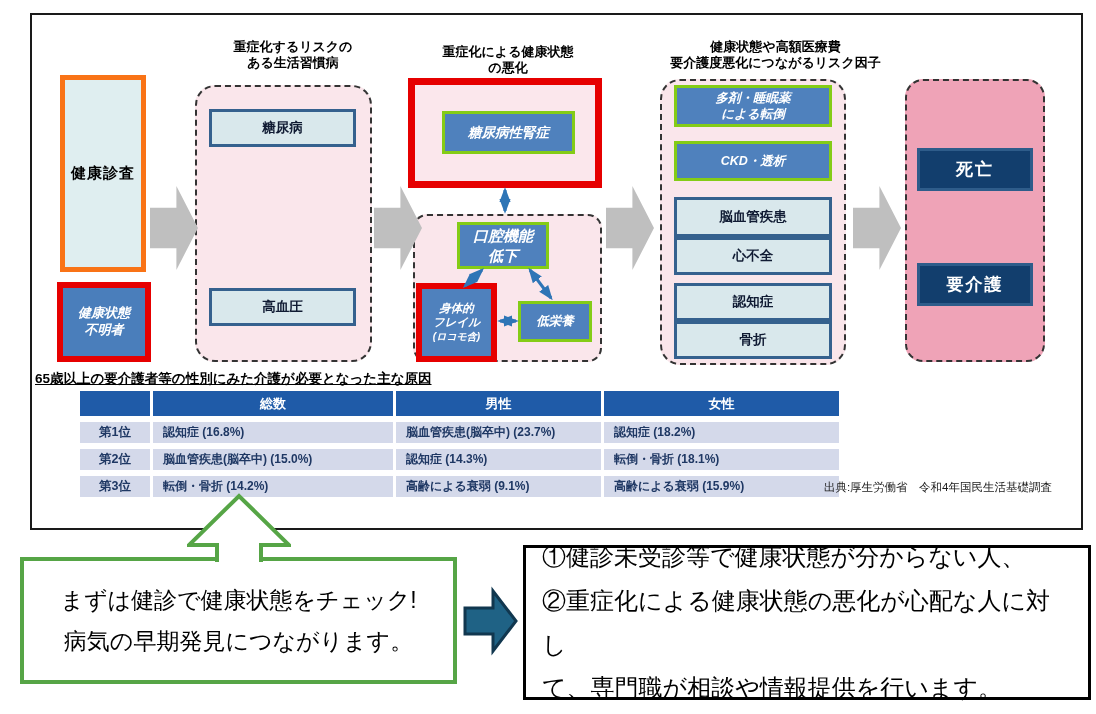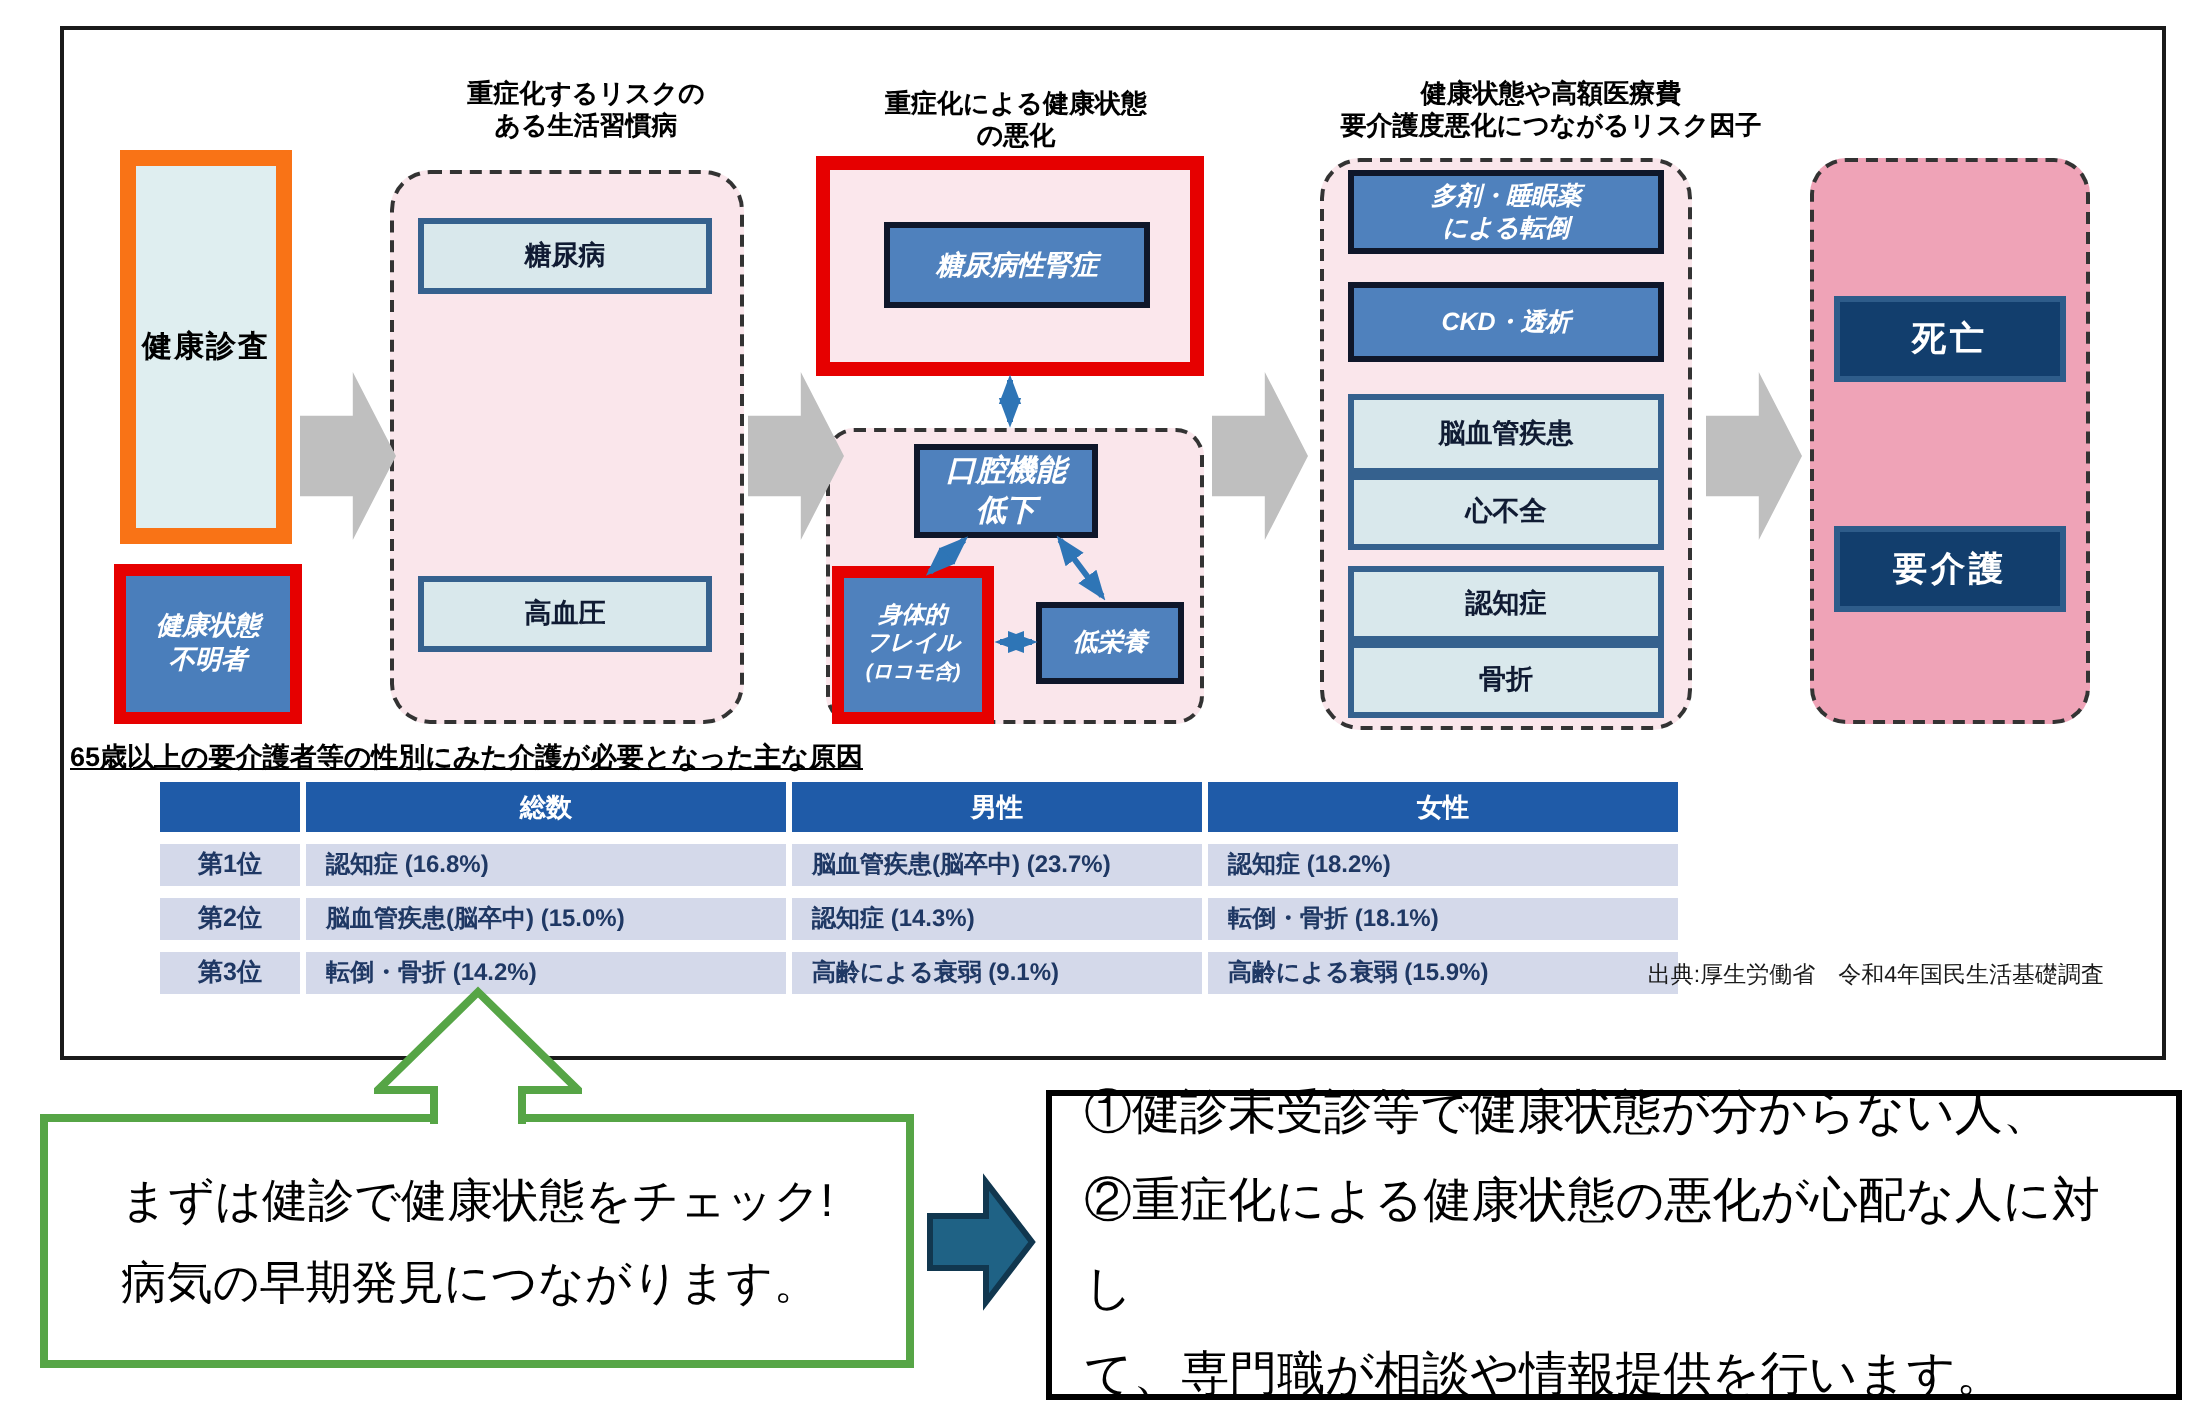--- a/index.html
+++ b/index.html
@@ -8,43 +8,43 @@
   .abs{position:absolute;box-sizing:border-box;}
   .frame{left:30px;top:13px;width:1053px;height:517px;border:2px solid #1a1a1a;z-index:0;}
   .colheader{font-weight:bold;font-size:13px;color:#000;text-align:center;
              white-space:pre-line;line-height:1.25;z-index:2;}
   .panel{border:2px dashed #333;border-radius:20px;background:#fae6eb;z-index:1;}
   .panel.darkpink{background:#efa3b7;}
   .box{display:flex;flex-direction:column;align-items:center;justify-content:center;
        text-align:center;box-sizing:border-box;z-index:3;}
   .light{background:#d9e8ec;border:3px solid #35618e;color:#101b33;font-weight:bold;
          font-size:13.5px;}
-  .blue{background:#4f81bd;border:3px solid #0f172a;color:#fff;font-weight:bold;
+  .blue{background:#4f81bd;border:3px solid #84cc16;color:#fff;font-weight:bold;
         font-style:italic;font-size:13px;white-space:pre-line;line-height:1.3;}
   .navy{background:#123e6d;border:3px solid #2e5c8a;color:#fff;font-weight:bold;
         font-size:17px;letter-spacing:2px;}
   .redwrap{border:6px solid #e60000;background:#14532d;z-index:3;}
   .redpanel{border:7px solid #e60000;background:#fbe7ec;z-index:2;}
-  .checkup{background:#dfeef0;border:8px solid #f97316;color:#000;font-weight:bold;
+  .checkup{background:#dfeef0;border:5px solid #f97316;color:#000;font-weight:bold;
            font-size:15px;letter-spacing:1px;}
   .garrow{width:48px;height:84px;background:#bfbfbf;z-index:2;
           clip-path:polygon(0 26%,55% 26%,55% 0,100% 50%,55% 100%,55% 74%,0 74%);}
   .frailty-note{font-size:10px;font-weight:bold;font-style:italic;margin-top:1px;}
   .tbl-title{font-weight:bold;font-size:13.5px;color:#000;text-decoration:underline;}
   .tbl{display:grid;grid-template-columns:70px 240px 205px 235px;
        grid-template-rows:25px 21px 21px 21px;gap:6px 3px;}
   .hc{background:#1f5ba8;color:#fff;font-weight:bold;font-size:13px;
       display:flex;align-items:center;justify-content:center;}
   .rc{background:#d4d9ea;color:#1f3864;font-weight:bold;font-size:12px;
       display:flex;align-items:center;}
   .rc.rank{justify-content:center;font-size:12.5px;}
   .rc.data{padding-left:10px;}
   .source{font-size:11.5px;color:#1a1a1a;text-align:right;}
   .greenbox{border:4px solid #56a546;background:#fff;display:flex;align-items:center;
-            justify-content:center;text-align:left;font-size:23px;line-height:1.75;
+            justify-content:center;text-align:center;font-size:23px;line-height:1.75;
             white-space:pre-line;color:#000;z-index:1;}
   .rightbox{border:3px solid #000;background:#fff;font-size:24px;line-height:1.82;
             white-space:pre-line;padding:16px 16px;display:flex;align-items:center;color:#000;}
   svg{display:block;}
 </style>
 </head>
 <body>
 
 <div class="page">
 

